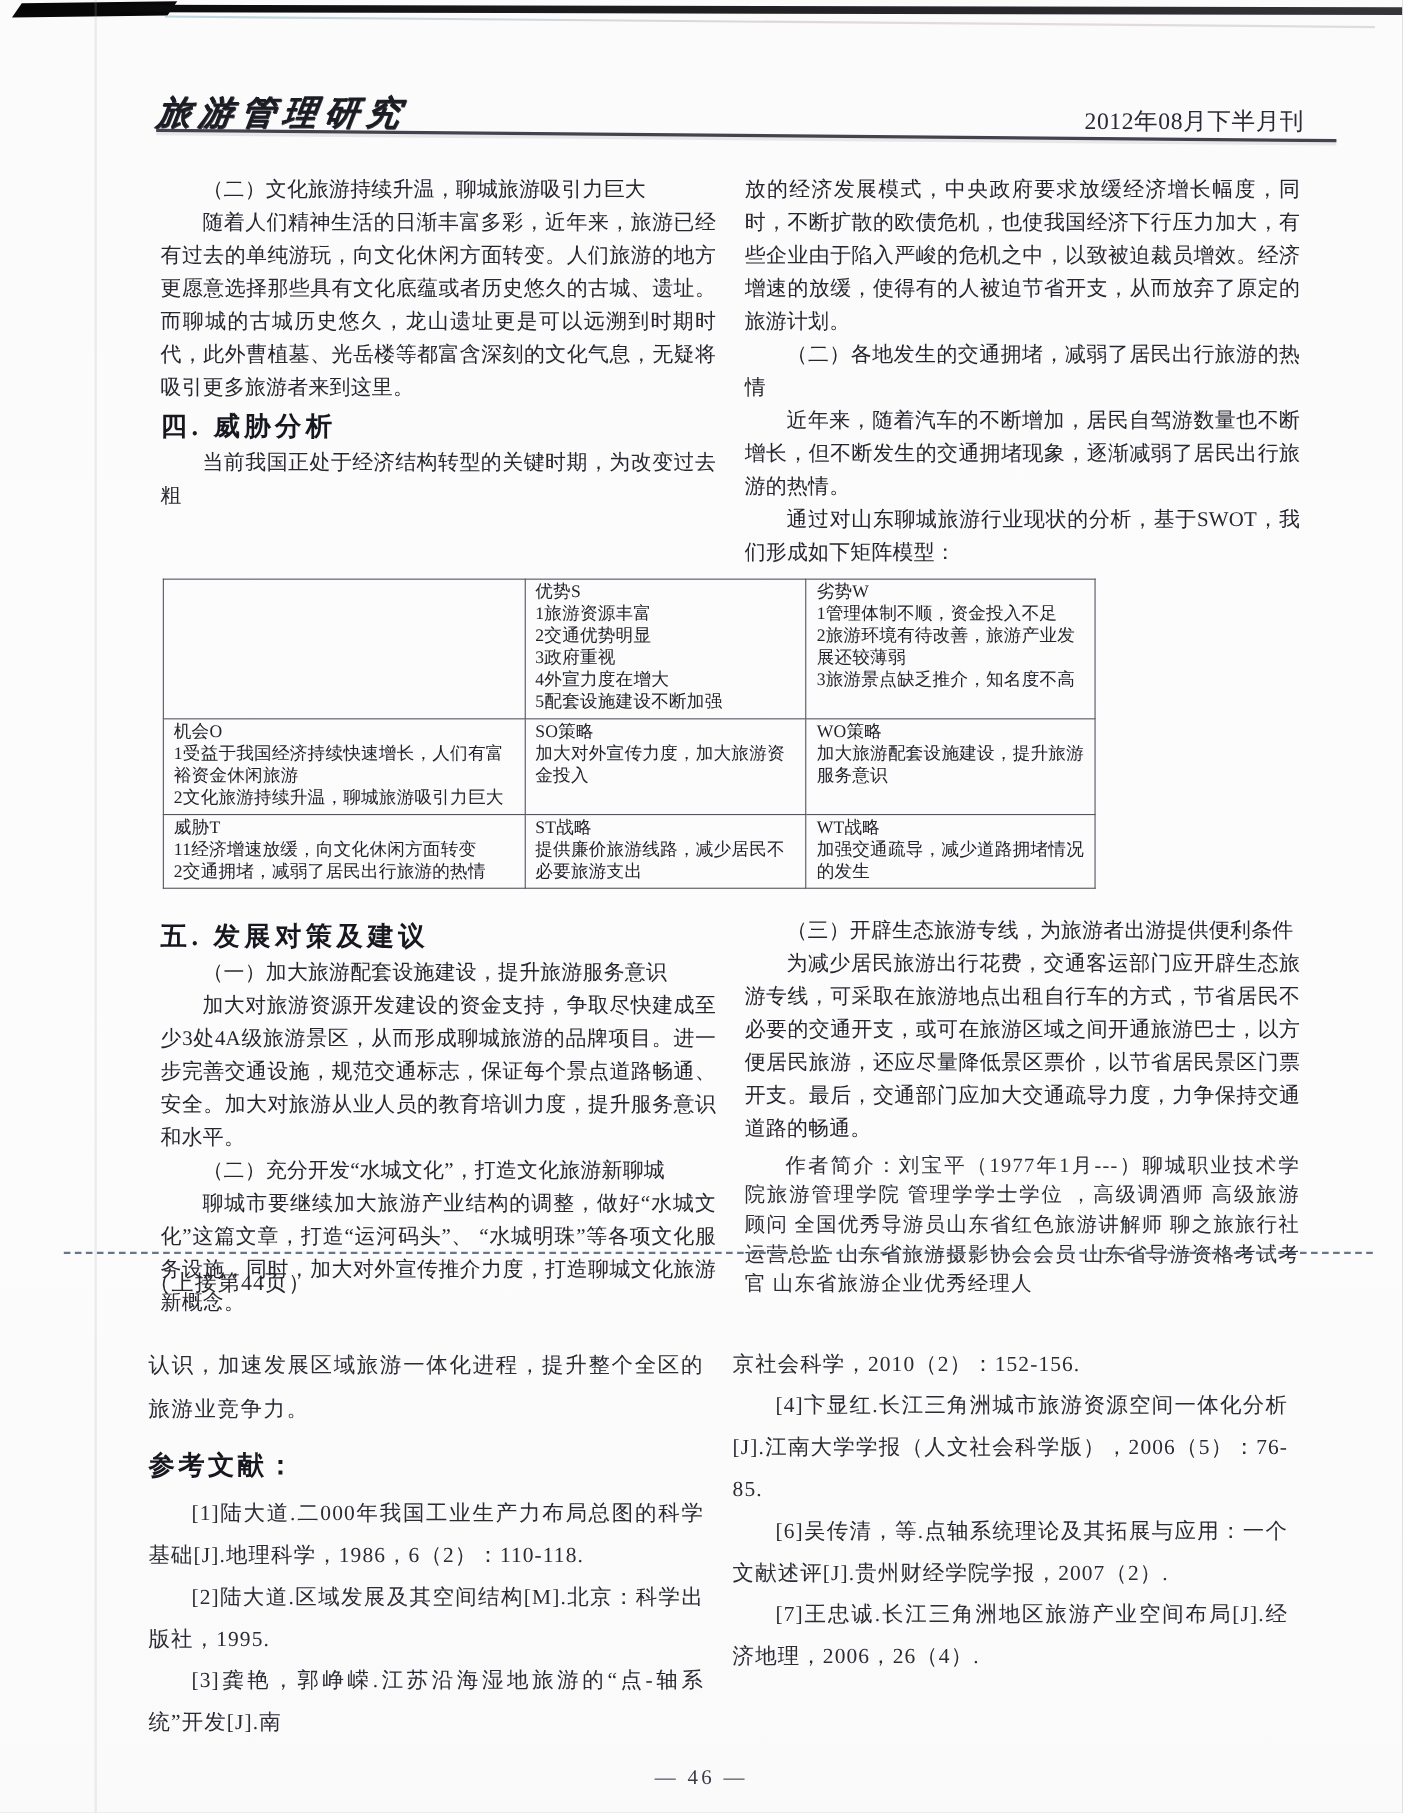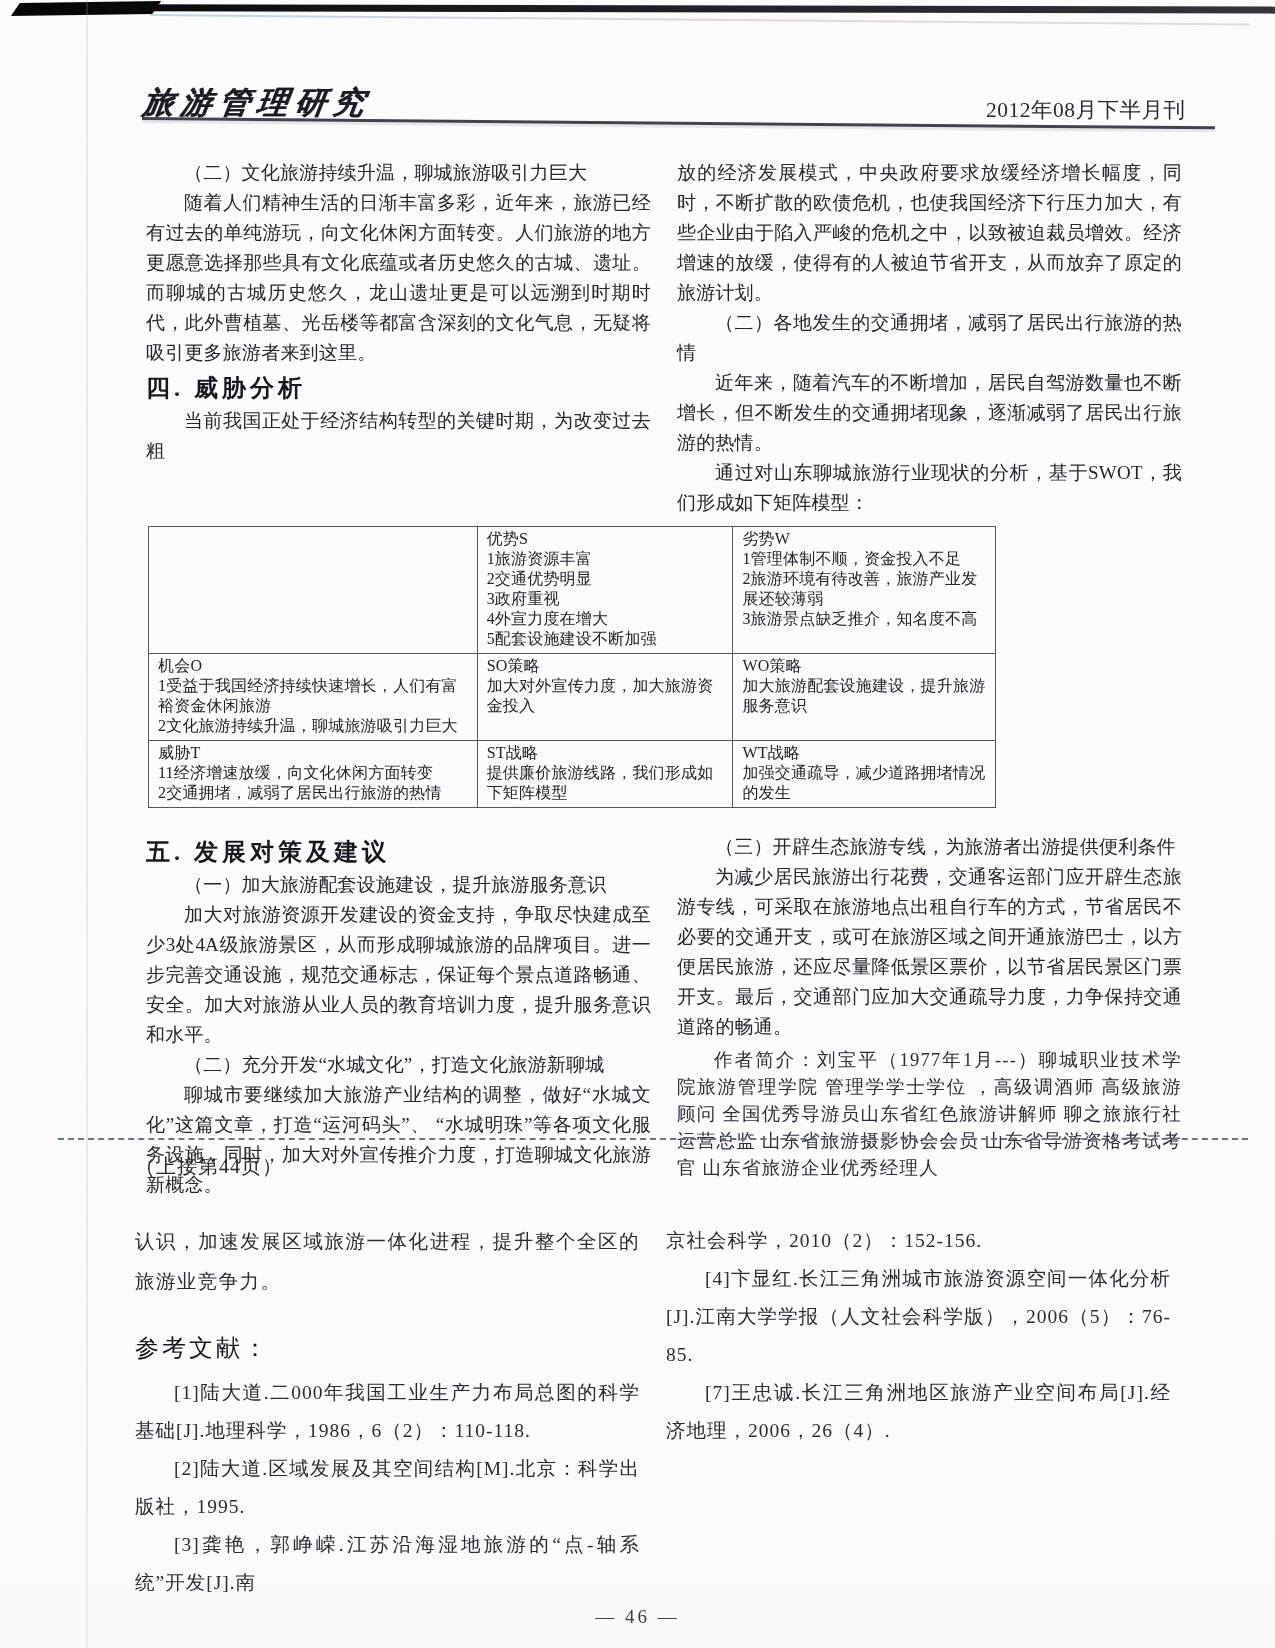--- a/index.html
+++ b/index.html
@@ -48,21 +48,21 @@
   .bio { font-size:18.5px; line-height:27px; text-indent:2em; text-align:justify;
     letter-spacing:1.2px; margin-top:5px; color:#2d2d36; }
 
   
   .dashed-divider { position:absolute; top:1138px; left:58px; width:1190px; height:0;
     border-top:2.6px dashed #64748402; border-top:2.6px dashed #667789; }
   .bottom { position:absolute; top:1153px; left:135px; width:1036px; }
   .cont-note { font-size:20px; letter-spacing:1px; color:#26262e; }
   .bottom .twocol { margin-top:42px; }
   .bt2 { font-size:19.5px; line-height:40px; text-align:justify; letter-spacing:1.4px; color:#2b2b33; }
-  .refhead { font-size:24px; font-weight:normal; letter-spacing:3px; color:#17171f; margin:30px 0 10px; }
+  .refhead { font-size:24px; font-weight:bold; letter-spacing:3px; color:#17171f; margin:14px 0 10px; }
   .ref { font-size:19.5px; line-height:38px; text-align:justify; text-indent:2em; letter-spacing:1px; color:#2b2b33; }
   .ref.noind { text-indent:0; }
   .refs-right { margin-top:0; }
 
   .page-number { position:absolute; top:1606px; left:0; width:1275px; text-align:center;
     font-size:19px; letter-spacing:3px; color:#3c3c47; }
 </style>
 </head>
 <body>
 
@@ -134,21 +134,21 @@
           </td>
         </tr>
         <tr>
           <td>
             <div class="cell-line">威胁T</div>
             <div class="cell-line">11经济增速放缓，向文化休闲方面转变</div>
             <div class="cell-line">2交通拥堵，减弱了居民出行旅游的热情</div>
           </td>
           <td>
             <div class="cell-line">ST战略</div>
-            <div class="cell-line">提供廉价旅游线路，我们形成如下矩阵模型</div>
+            <div class="cell-line">提供廉价旅游线路，减少居民不必要旅游支出</div>
           </td>
           <td>
             <div class="cell-line">WT战略</div>
             <div class="cell-line">加强交通疏导，减少道路拥堵情况的发生</div>
           </td>
         </tr>
       </tbody>
     </table>
 
     <div class="twocol second">
@@ -177,20 +177,21 @@
       <div class="col">
         <p class="bt2">认识，加速发展区域旅游一体化进程，提升整个全区的旅游业竞争力。</p>
         <h2 class="refhead">参考文献：</h2>
         <p class="ref">[1]陆大道.二000年我国工业生产力布局总图的科学基础[J].地理科学，1986，6（2）：110-118.</p>
         <p class="ref">[2]陆大道.区域发展及其空间结构[M].北京：科学出版社，1995.</p>
         <p class="ref">[3]龚艳，郭峥嵘.江苏沿海湿地旅游的“点-轴系统”开发[J].南</p>
       </div>
       <div class="col refs-right">
         <p class="ref noind">京社会科学，2010（2）：152-156.</p>
         <p class="ref">[4]卞显红.长江三角洲城市旅游资源空间一体化分析[J].江南大学学报（人文社会科学版），2006（5）：76-85.</p>
+        <p class="ref">[6]吴传清，等.点轴系统理论及其拓展与应用：一个文献述评[J].贵州财经学院学报，2007（2）.</p>
         <p class="ref">[7]王忠诚.长江三角洲地区旅游产业空间布局[J].经济地理，2006，26（4）.</p>
       </div>
     </div>
   </div>
 
   <div class="page-number">— 46 —</div>
 
 </div>
 
 </body></html>

